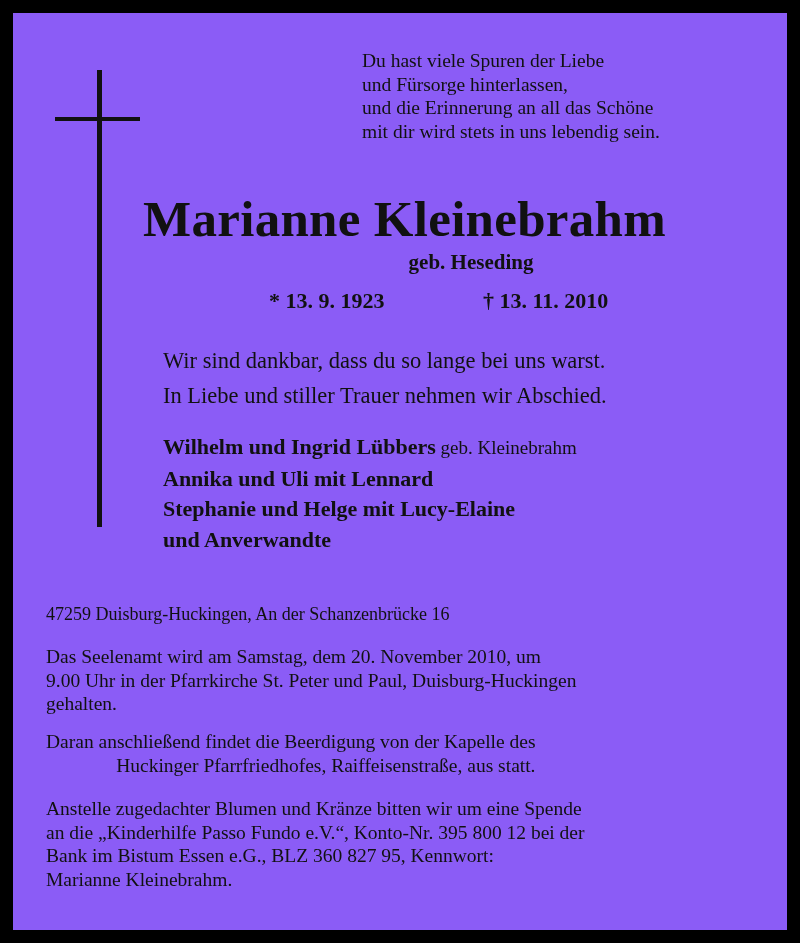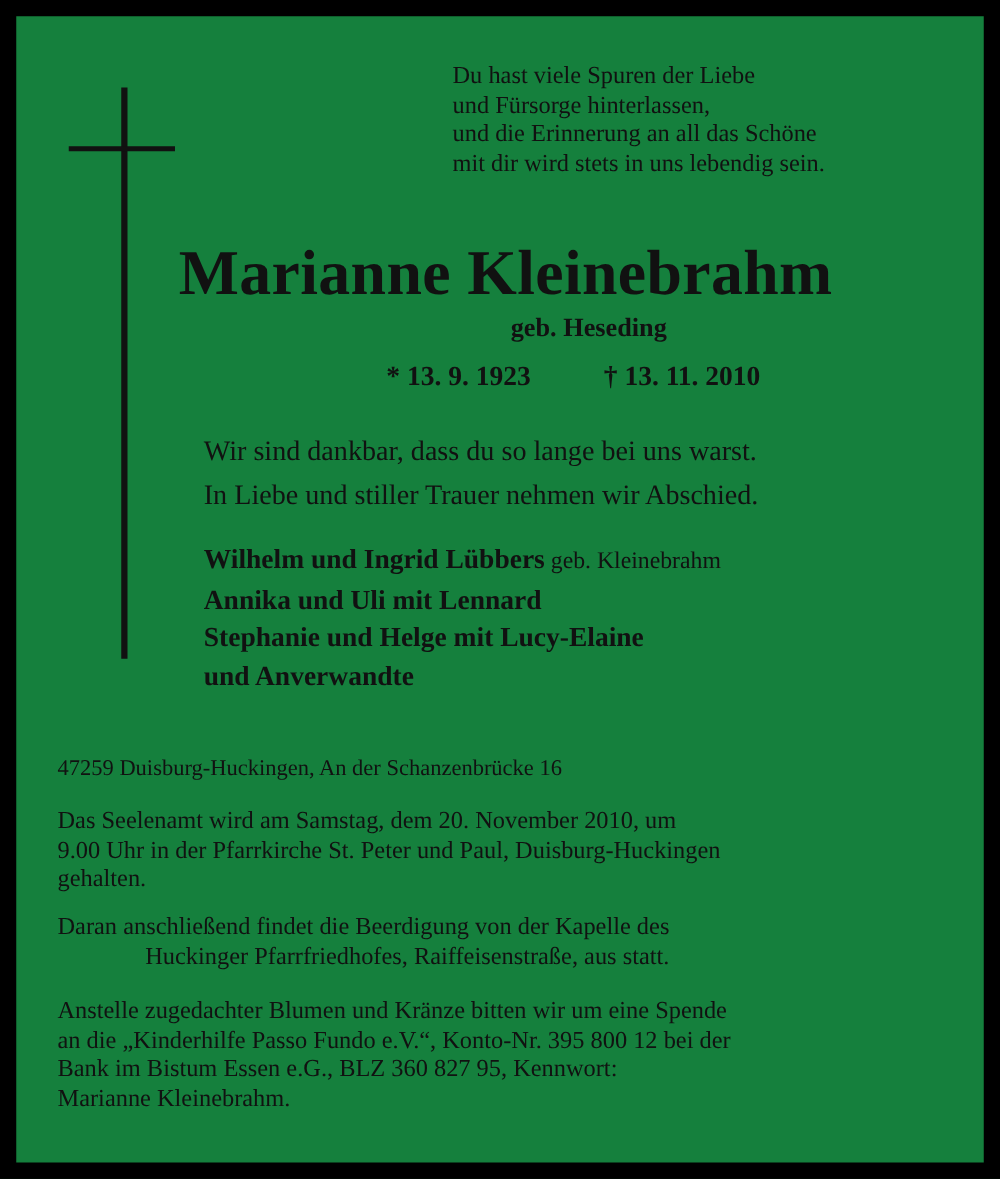--- a/index.html
+++ b/index.html
@@ -1,19 +1,19 @@
 <!DOCTYPE html>
 <html><head>
   <meta charset="utf-8">
   <style>
     html, body { margin: 0; padding: 0; background: #000; }
     body { width: 800px; height: 943px; position: relative; overflow: hidden; }
     .frame {
       position: absolute; left: 13px; top: 13px; width: 774px; height: 917px;
-      background: #15803d;
+      background: #8b5cf6;
       font-family: "Liberation Serif", "DejaVu Serif", serif;
       color: #111;
     }
     .cross-v { position: absolute; left: 84px; top: 57px; width: 5px; height: 457px; background: #111; }
     .cross-h { position: absolute; left: 42px; top: 104px; width: 85px; height: 4px; background: #111; }
     .verse {
       position: absolute; left: 349px; top: 36px;
       font-size: 19.5px; line-height: 23.5px; white-space: pre;
     }
     .name {
@@ -23,21 +23,21 @@
     }
     .maiden {
       position: absolute; left: 0; top: 236px; width: 774px; text-align: center;
       padding-left: 148px; box-sizing: border-box;
       font-size: 21px; font-weight: bold; line-height: 26px; padding-right: 0;
     }
     .maiden span { display: inline-block; margin-left: -6px; }
     .dates {
       position: absolute; top: 274px; font-size: 22px; font-weight: bold; line-height: 28px; white-space: nowrap;
     }
-    .birth { left: 256px; margin-left: 40px; }
+    .birth { left: 256px; }
     .death { left: 470px; }
     .thanks {
       position: absolute; left: 150px; top: 330px;
       font-size: 22.5px; line-height: 35px; white-space: pre;
     }
     .family {
       position: absolute; left: 150px; top: 419px;
       font-size: 22px; line-height: 30.5px;
     }
     .family div { white-space: nowrap; }

